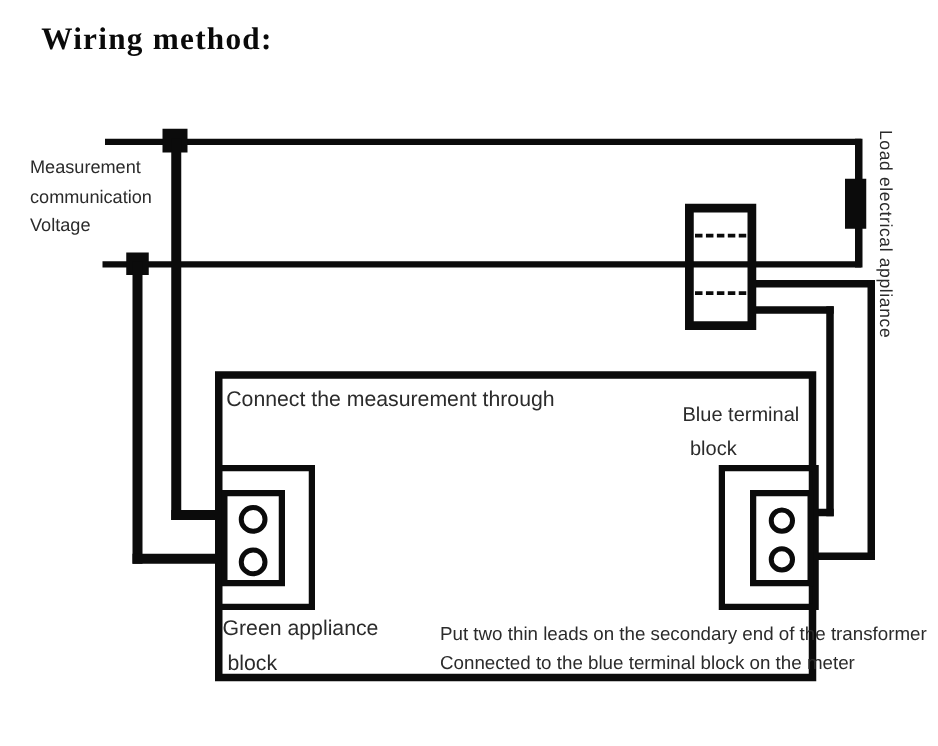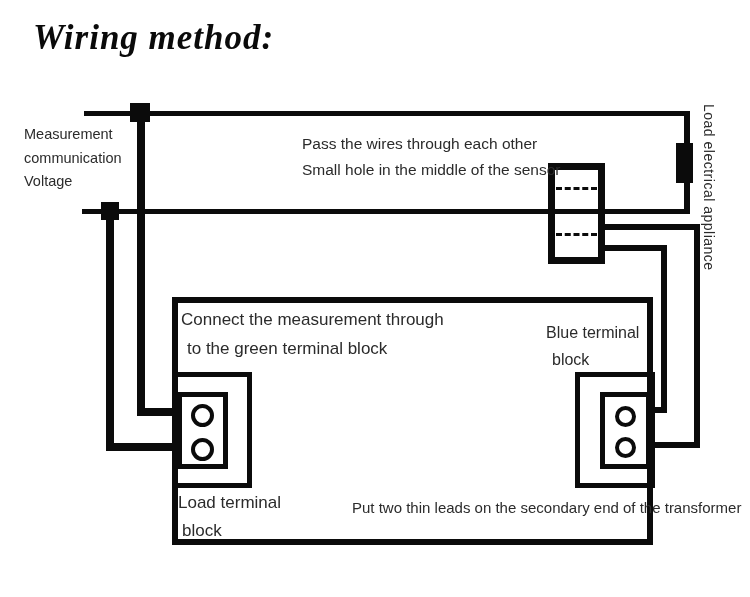--- a/index.html
+++ b/index.html
@@ -14,23 +14,22 @@
     background: #ffffff;
     font-family: "Liberation Sans", sans-serif;
     color: #2b2b2b;
     overflow: hidden;
   }
   .title {
     position: absolute;
     left: 33px;
     top: 18px;
     font-family: "Liberation Serif", serif;
-    font-size: 35px;
+    font-size: 25px;
     font-weight: bold;
-    font-style: italic;
     letter-spacing: 1px;
     color: #0a0a0a;
     margin: 0;
   }
   .wire {
     position: absolute;
     background: #0b0b0b;
   }
   .node {
     position: absolute;
@@ -131,39 +130,35 @@
   <div class="box" style="left:600px; top:392px; width:51px; height:77px;"></div>
   <div class="hole" style="left:615px; top:406px; width:21px; height:21px;"></div>
   <div class="hole" style="left:615px; top:437px; width:21px; height:21px;"></div>
 
   <div class="label lbl-measure">
     <div>Measurement</div>
     <div>communication</div>
     <div>Voltage</div>
   </div>
 
-  <div class="label lbl-pass">
-    <div>Pass the wires through each other</div>
-    <div>Small hole in the middle of the sensor</div>
-  </div>
 
   <div class="label lbl-load">Load electrical appliance</div>
 
   <div class="label lbl-connect">
     <div>Connect the measurement through</div>
-    <div>to the green terminal block</div>
   </div>
 
   <div class="label lbl-blue">
     <div>Blue terminal</div>
     <div>block</div>
   </div>
 
   <div class="label lbl-green">
-    <div>Load terminal</div>
+    <div>Green appliance</div>
     <div>block</div>
   </div>
 
   <div class="label lbl-bottom">
     <div>Put two thin leads on the secondary end of the transformer</div>
+    <div>Connected to the blue terminal block on the meter</div>
   </div>
 
 </div>
 
 </body></html>

